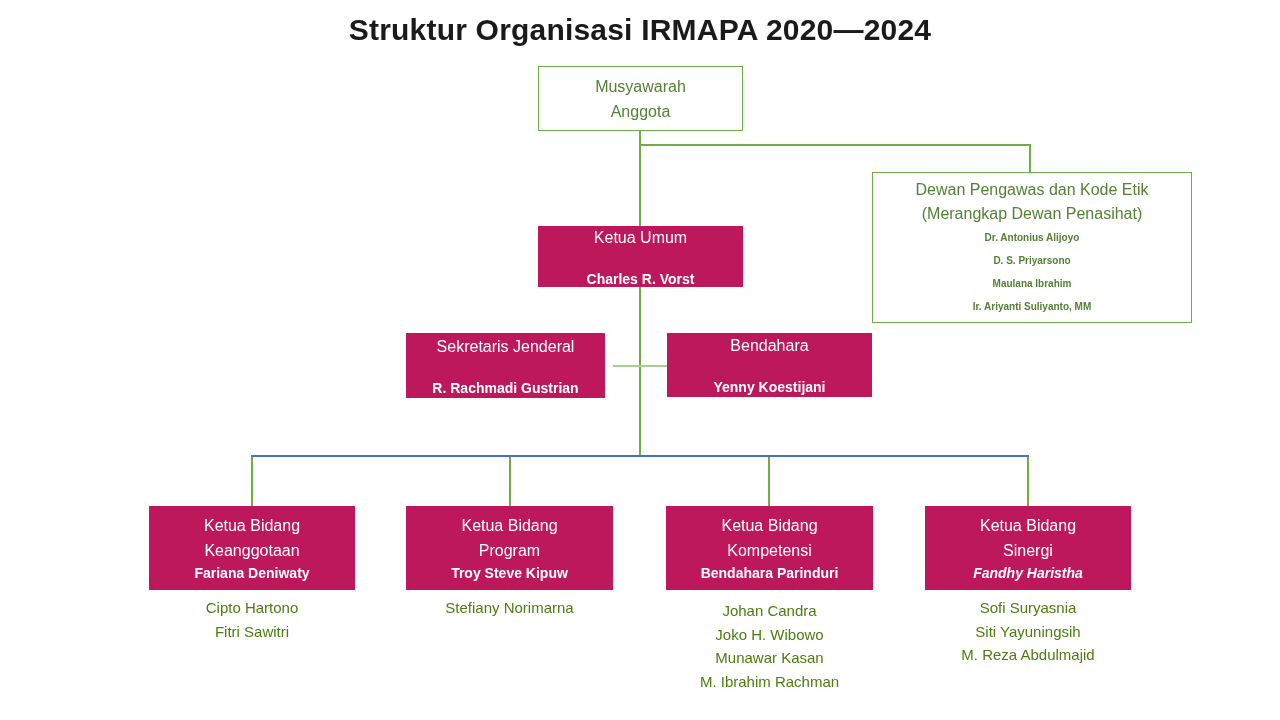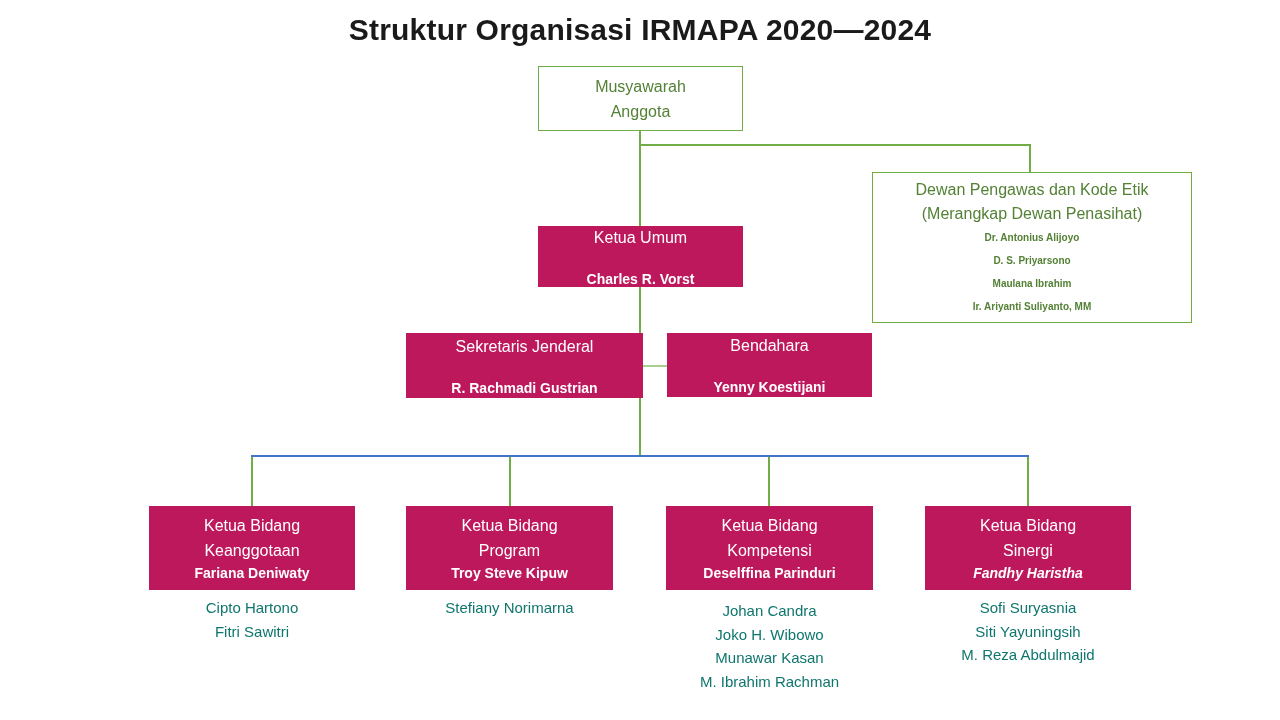--- a/index.html
+++ b/index.html
@@ -61,21 +61,21 @@
     font-weight: normal;
   }
   .dewan-member {
     font-size: 10px;
     line-height: 23px;
     font-weight: bold;
   }
   .members {
     position: absolute;
     text-align: center;
-    color: #0f766e;
+    color: #4d7c0f;
     font-size: 15px;
     line-height: 23.5px;
   }
   .vline, .hline {
     position: absolute;
     background: #70AD47;
   }
   .vline { width: 1.5px; }
   .hline { height: 1.5px; }
   .hline.blue {
@@ -116,21 +116,21 @@
     <div class="dewan-member">D. S. Priyarsono</div>
     <div class="dewan-member">Maulana Ibrahim</div>
     <div class="dewan-member">Ir. Ariyanti Suliyanto, MM</div>
   </div>
 
   <div class="box filled" style="left:538px; top:226px; width:205px; height:61px;">
     <div class="role">Ketua Umum</div>
     <div class="person">Charles R. Vorst</div>
   </div>
 
-  <div class="box filled" style="left:406px; top:333px; width:237px; height:65px;">
+  <div class="box filled" style="left:406px; top:333px; width:199px; height:65px;">
     <div class="role">Sekretaris Jenderal</div>
     <div class="person">R. Rachmadi Gustrian</div>
   </div>
 
   <div class="box filled" style="left:667px; top:333px; width:205px; height:64px;">
     <div class="role">Bendahara</div>
     <div class="person">Yenny Koestijani</div>
   </div>
 
   <div class="box filled" style="left:149px; top:506px; width:206px; height:84px;">
@@ -148,21 +148,21 @@
     <div class="role">Program</div>
     <div class="person" style="margin-top:1px;">Troy Steve Kipuw</div>
   </div>
   <div class="members" style="left:406px; top:596px; width:207px;">
     <div>Stefiany Norimarna</div>
   </div>
 
   <div class="box filled" style="left:666px; top:506px; width:207px; height:84px;">
     <div class="role">Ketua Bidang</div>
     <div class="role">Kompetensi</div>
-    <div class="person" style="margin-top:1px;">Deselffina Parinduri</div>
+    <div class="person" style="margin-top:1px;">Bendahara Parinduri</div>
   </div>
   <div class="members" style="left:666px; top:599px; width:207px;">
     <div>Johan Candra</div>
     <div>Joko H. Wibowo</div>
     <div>Munawar Kasan</div>
     <div>M. Ibrahim Rachman</div>
   </div>
 
   <div class="box filled" style="left:925px; top:506px; width:206px; height:84px;">
     <div class="role">Ketua Bidang</div>

